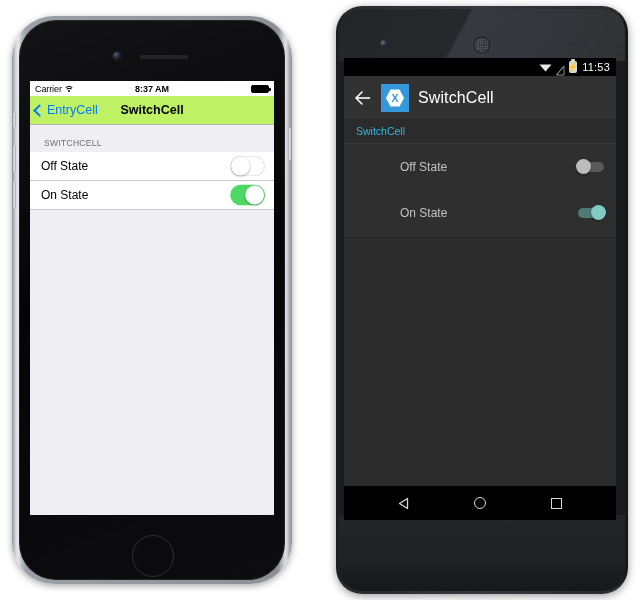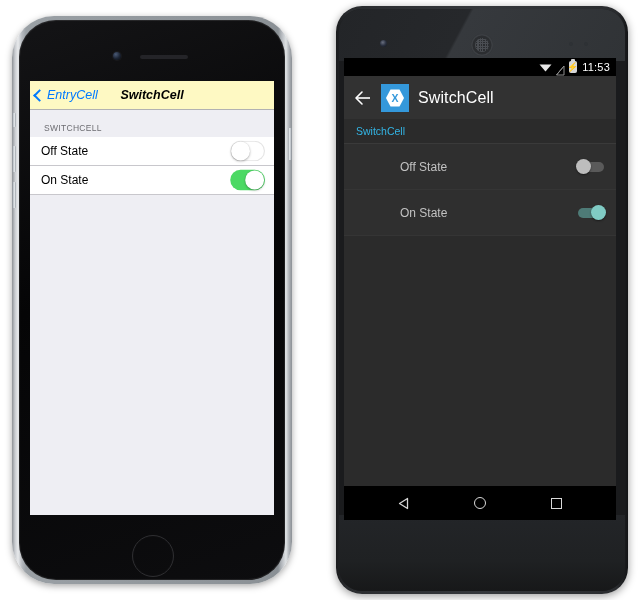--- a/index.html
+++ b/index.html
@@ -157,26 +157,25 @@
     position: absolute;
     right: -3px; top: 2px;
     width: 1.6px; height: 3px;
     background: #000;
     border-radius: 0 1px 1px 0;
   }
 
   
   .ios-navbar {
     height: 28px;
-    background: #fef9c3;
+    background: #bef264;
     border-bottom: 0.5px solid #b2b2b2;
     display: flex;
     align-items: center;
     position: relative;
-    font-style: italic;
   }
   .ios-back {
     display: flex;
     align-items: center;
     padding-left: 4px;
     color: #007aff;
     font-size: 12.5px;
     cursor: pointer;
     gap: 1px;
   }
@@ -494,20 +493,34 @@
   <div class="ip-camera"></div>
   <div class="ip-speaker"></div>
   <div class="ip-btn ip-btn-silent"></div>
   <div class="ip-btn ip-btn-volup"></div>
   <div class="ip-btn ip-btn-voldn"></div>
   <div class="ip-btn ip-btn-power"></div>
   <div class="ip-home"></div>
 
   <div class="ip-screen">
 
+    <div class="ios-statusbar">
+      <div class="ios-sb-left">
+        <span class="ios-sb-carrier">Carrier</span>
+        <span class="wifi-glyph">
+          <i></i>
+            <i></i>
+            <i></i>
+        </span>
+      </div>
+      <div class="ios-sb-time">8:37 AM</div>
+      <div class="ios-sb-right">
+        <span class="batt-glyph"></span>
+      </div>
+    </div>
 
     <div class="ios-navbar">
       <div class="ios-back">
         <span class="chev-left"></span>
         <span>EntryCell</span>
       </div>
       <div class="ios-title">SwitchCell</div>
     </div>
 
     <div class="ios-table">

